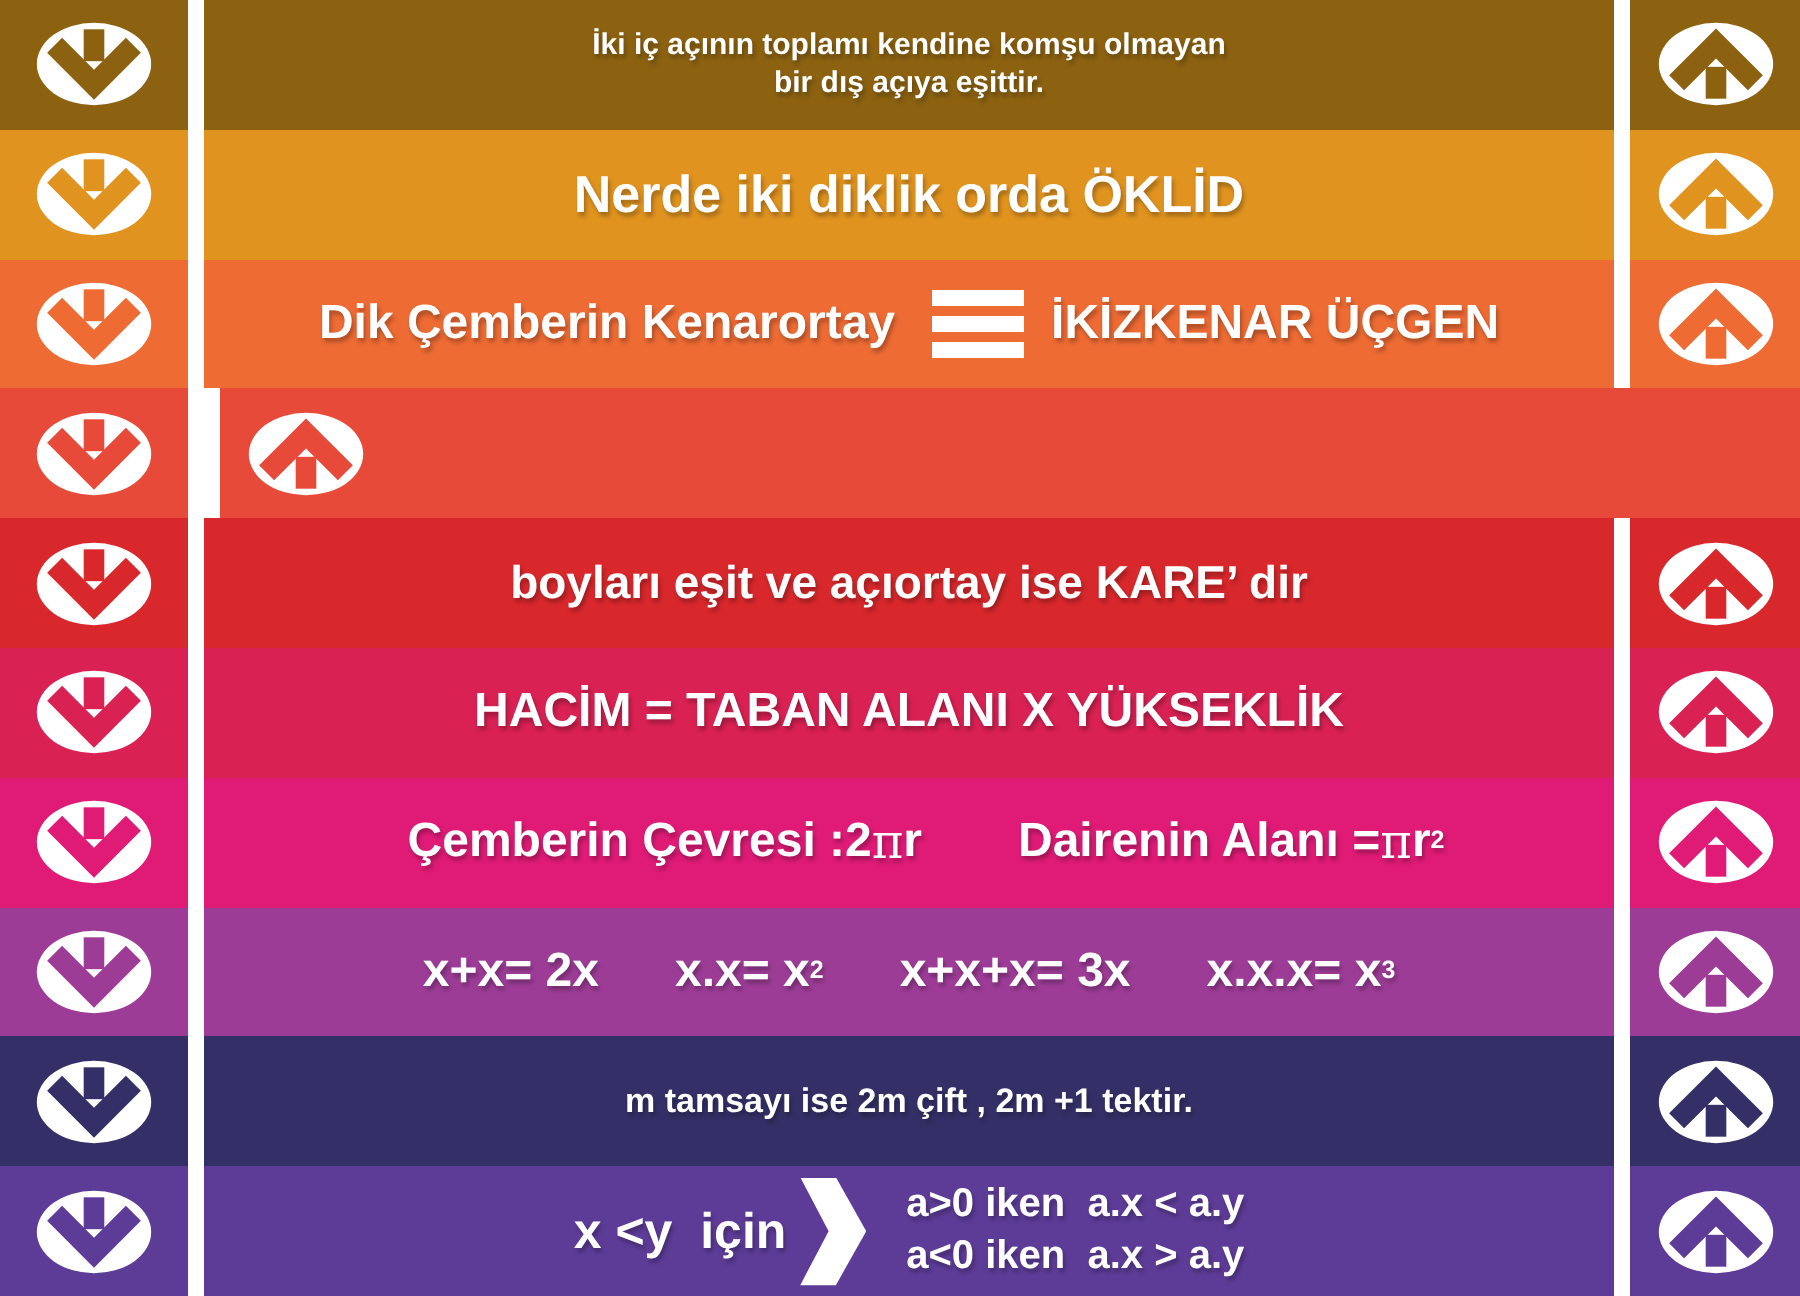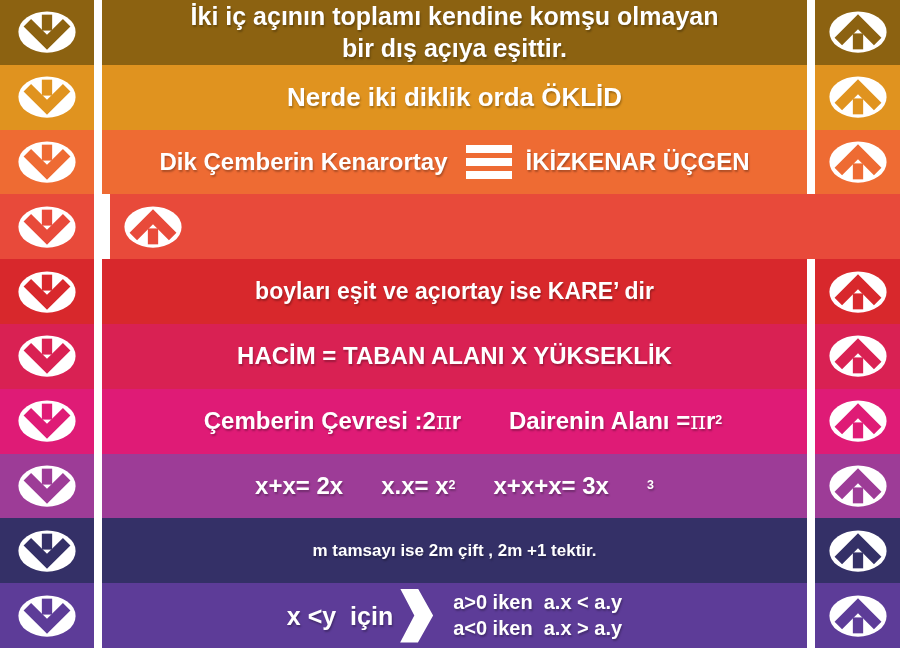--- a/index.html
+++ b/index.html
@@ -46,21 +46,21 @@
 <div class="poster" id="poster-root">
     <div class="band" style="--band-color: #8c6211;">
     <div class="cell left">
       <svg class="arrow down" viewBox="0 0 64 46" xmlns="http://www.w3.org/2000/svg">
         <ellipse cx="32" cy="23" rx="30.5" ry="22" fill="#ffffff"></ellipse>
         <path d="M26.5 4.5 h11 v17 h-11 z" style="fill: var(--band-color)"></path>
         <path d="M7 17 L32 42 L57 17 L49 9 L32 26 L15 9 Z" style="fill: var(--band-color)"></path>
       </svg>
     </div>
     <div class="divider"></div>
-    <div class="content" style="font-size: 25px;">
+    <div class="content" style="font-size: 15px;">
         <div class="line">
           <span>İki iç açının toplamı kendine komşu olmayan</span>
         </div>
         <div class="line">
           <span>bir dış açıya eşittir.</span>
         </div>
       </div>
     <div class="divider"></div>
     <div class="cell right">
       <svg class="arrow up" viewBox="0 0 64 46" xmlns="http://www.w3.org/2000/svg">
@@ -225,20 +225,21 @@
     <div class="divider"></div>
     <div class="content" style="font-size: 24px;">
         <div class="line">
           <span>x+x= 2x</span>
           <span class="gap" style="width: 38px;"></span>
           <span>x.x= x</span>
           <span class="sup">2</span>
           <span class="gap" style="width: 38px;"></span>
           <span>x+x+x= 3x</span>
           <span class="gap" style="width: 38px;"></span>
+          <span>x.x.x= x</span>
           <span class="sup">3</span>
         </div>
       </div>
     <div class="divider"></div>
     <div class="cell right">
       <svg class="arrow up" viewBox="0 0 64 46" xmlns="http://www.w3.org/2000/svg">
         <ellipse cx="32" cy="23" rx="30.5" ry="22" fill="#ffffff"></ellipse>
         <path d="M26.5 4.5 h11 v17 h-11 z" style="fill: var(--band-color)"></path>
         <path d="M7 17 L32 42 L57 17 L49 9 L32 26 L15 9 Z" style="fill: var(--band-color)"></path>
       </svg>

